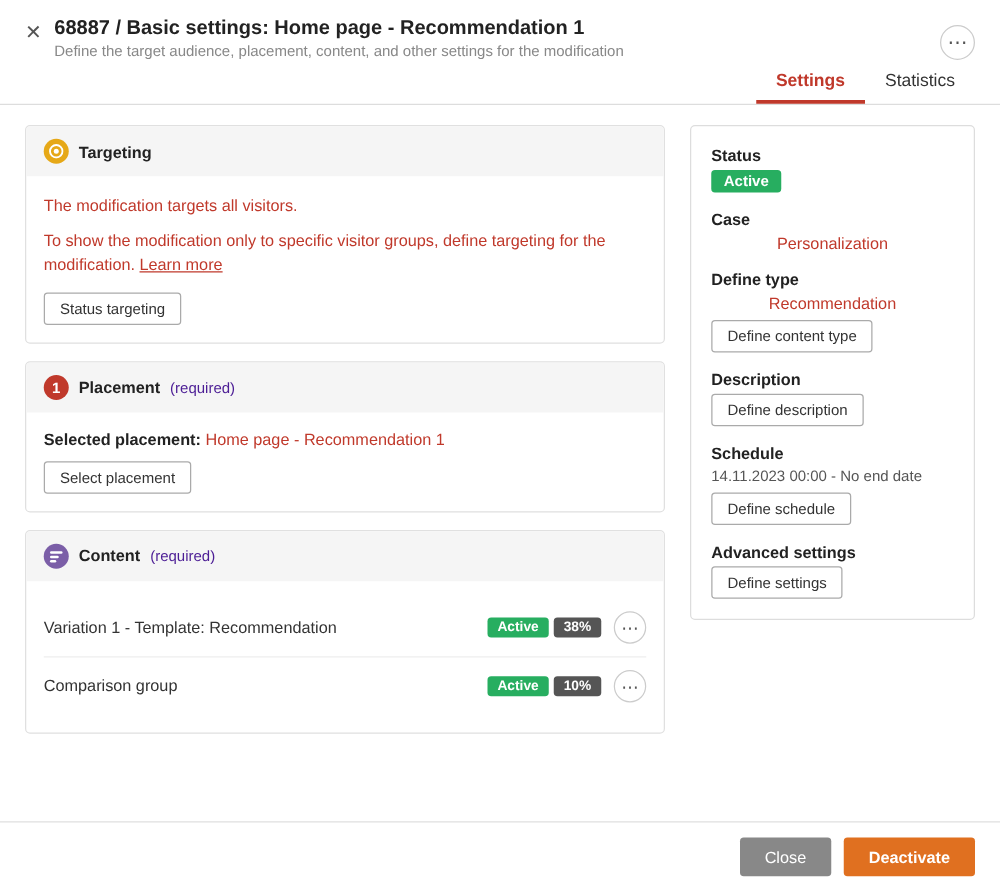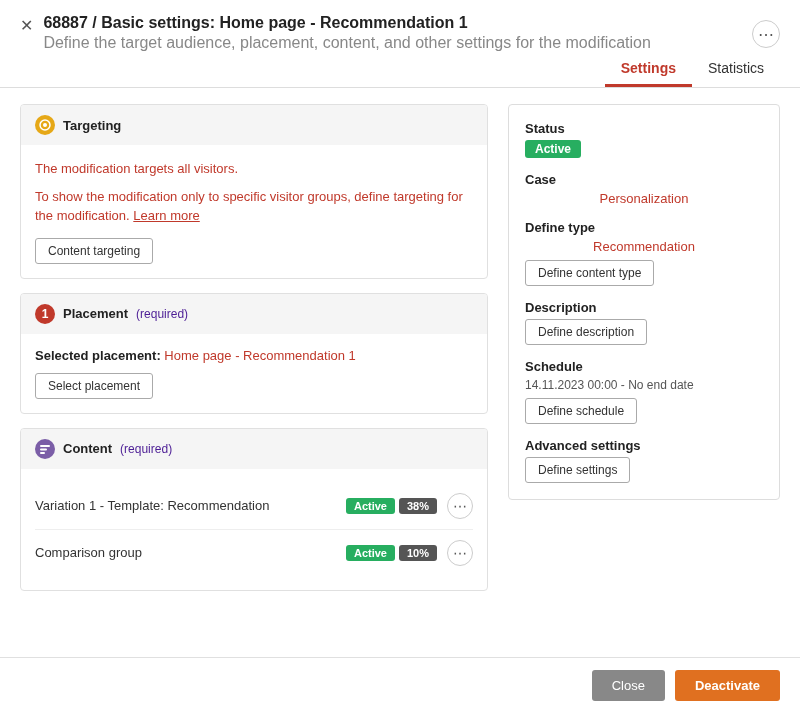--- a/index.html
+++ b/index.html
@@ -31,21 +31,21 @@
       cursor: pointer;
       margin-top: 2px;
     }
     .modal-title-block {}
     .modal-title {
       font-size: 16px;
       font-weight: bold;
       color: #222;
     }
     .modal-subtitle {
-      font-size: 16px;
+      font-size: 12px;
       color: #888;
       margin-top: 2px;
     }
     .tab {
       padding: 8px 16px;
       font-size: 14px;
       cursor: pointer;
       color: #333;
       border-bottom: 3px solid transparent;
       font-weight: normal;
@@ -82,21 +82,21 @@
       gap: 20px;
     }
     .main-content {
       flex: 1;
       display: flex;
       flex-direction: column;
       gap: 14px;
       overflow-y: auto;
     }
     .sidebar {
-      width: 272px;
+      width: 228px;
       border: 1px solid #ddd;
       border-radius: 4px;
       padding: 16px;
       display: flex;
       flex-direction: column;
       gap: 14px;
       height: fit-content;
     }
     .section-card {
       border: 1px solid #e0e0e0;
@@ -312,21 +312,21 @@
               <circle cx="6" cy="6" r="2" fill="white"></circle>
             </svg>
           </span>
           <span>Targeting</span>
         </div>
         <div class="section-body">
           <div class="targeting-info">The modification targets all visitors.</div>
           <div class="targeting-hint">
             <span>To show the modification only to specific visitor groups, define targeting for the modification.</span> <a href="#">Learn more</a>
           </div>
-          <button class="btn-outline">Content targeting</button>
+          <button class="btn-outline">Status targeting</button>
         </div>
       </div>
 
       <div class="section-card">
         <div class="section-header">
           <span class="section-icon icon-red" style="font-size:12px; font-weight:bold;">1</span>
           <span>Placement</span>
           <span class="required-text">(required)</span>
         </div>
         <div class="section-body">

